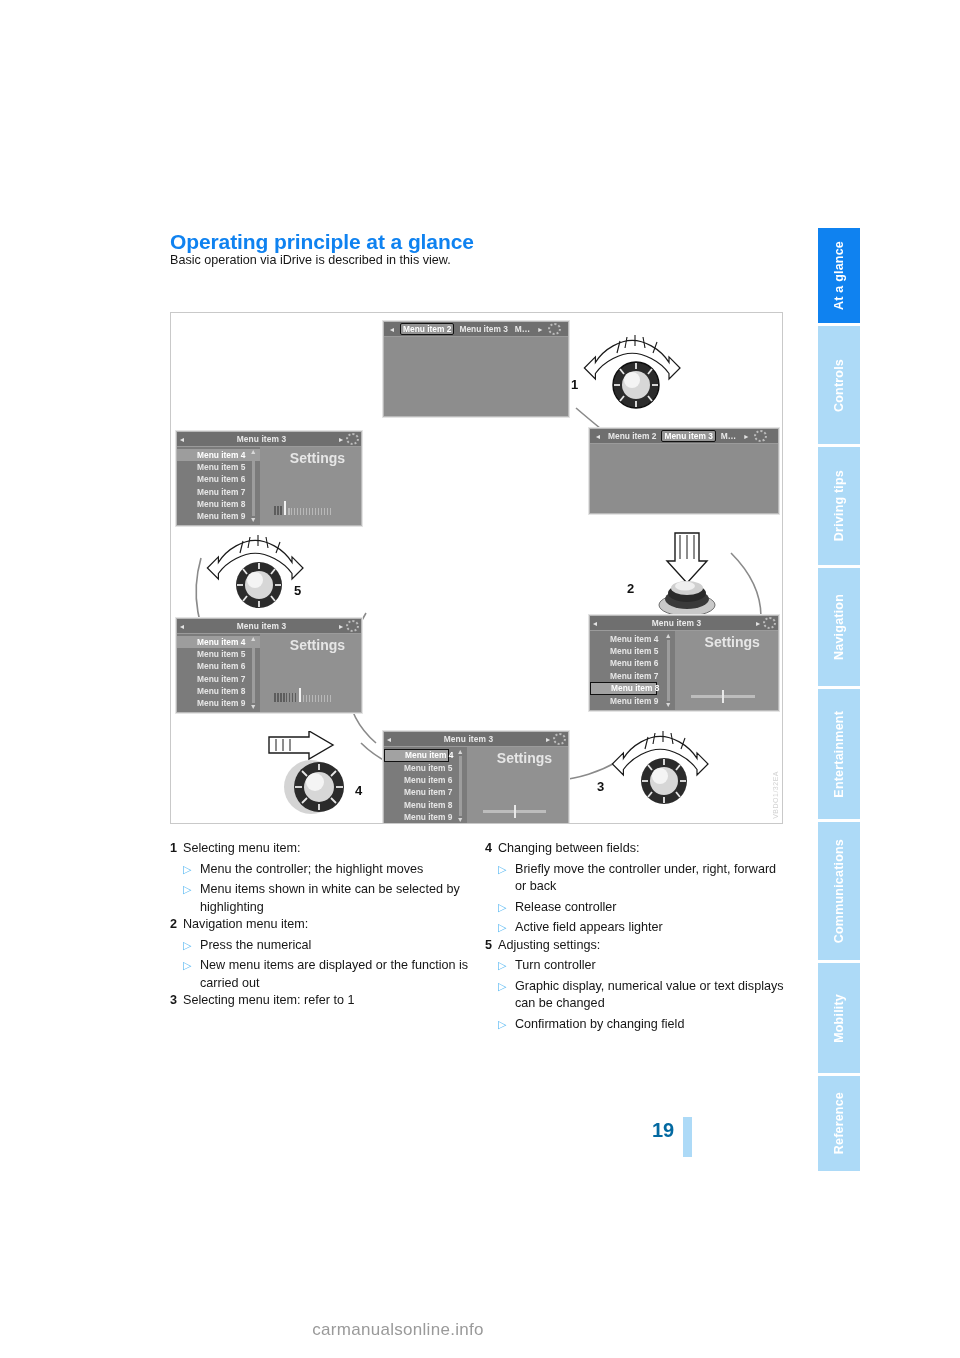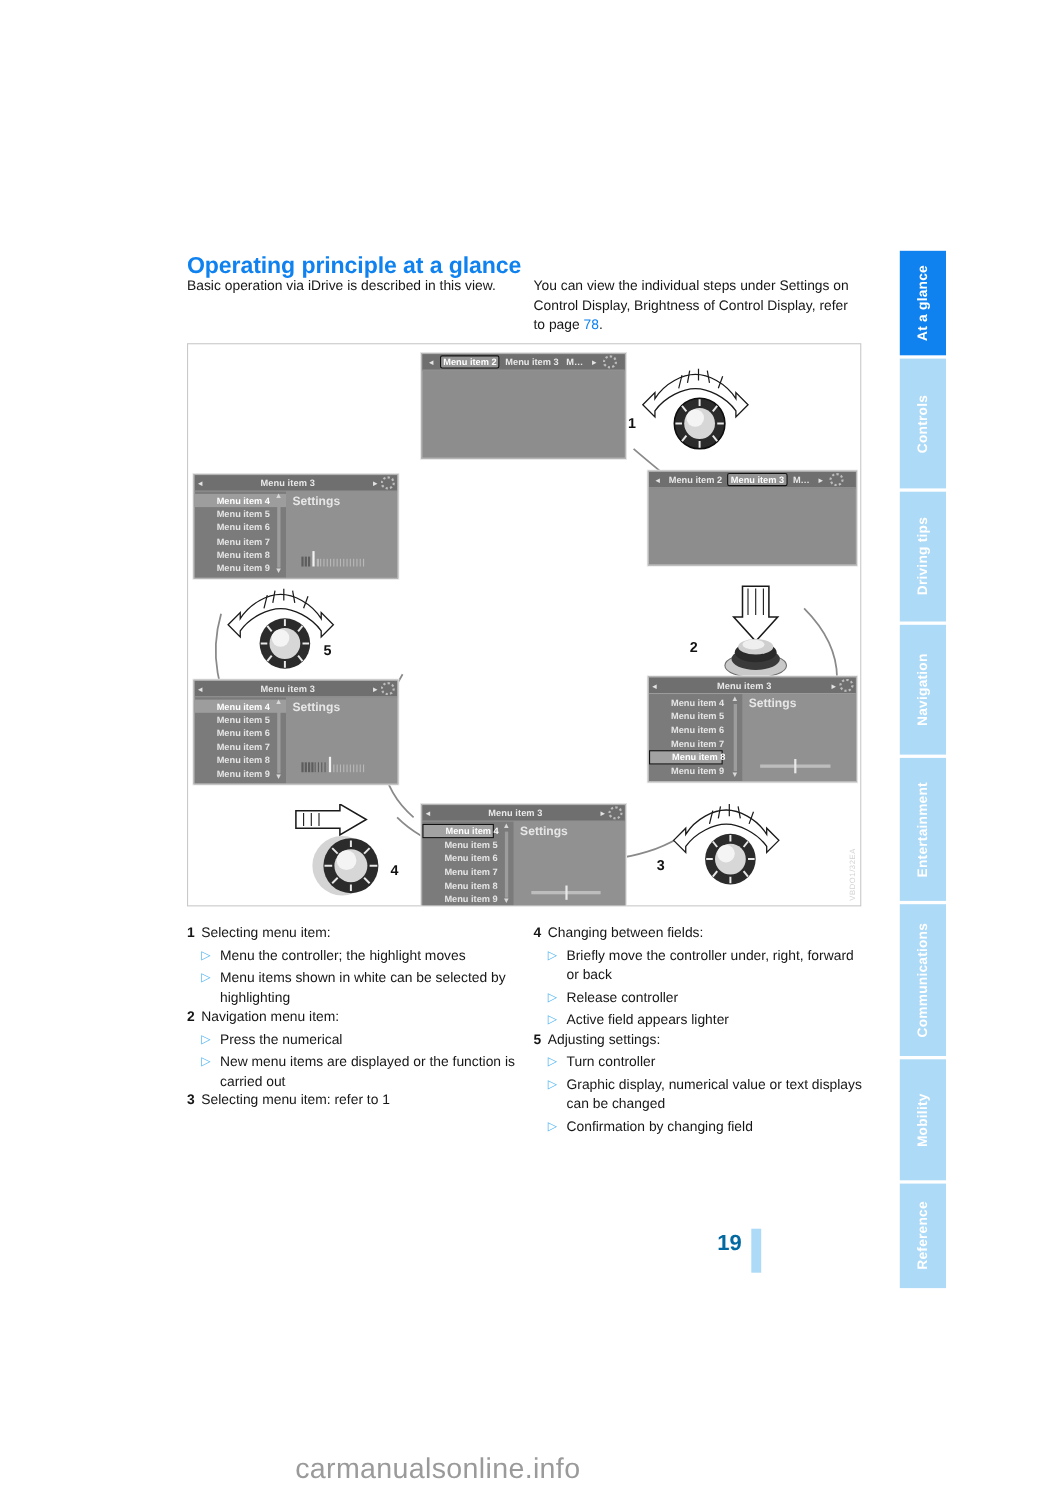--- a/index.html
+++ b/index.html
@@ -119,21 +119,21 @@
     margin-right: 18px; height: 13px; line-height: 10px;
   }
   .scrollbar {
     position: absolute; right: 3px; top: 2px; bottom: 2px; width: 7px;
     display: flex; flex-direction: column; align-items: center;
     justify-content: space-between;
   }
   .scrollbar .cap { font-size: 7px; color: #d9d9d9; line-height: 6px; }
   .scrollbar .trk { flex: 1; width: 3px; background: #9d9d9d; margin: 1px 0; }
   .disp-right { flex: 1; background: #919191; position: relative; padding: 3px 0 0 6px; }
-  .disp-right .lbl { font-size: 11px; color: #e6e6e6; font-weight: bold; }
+  .disp-right .lbl { font-size: 14px; color: #e6e6e6; font-weight: bold; margin-left: 24px; }
   .bars { position: absolute; left: 14%; bottom: 10px; display: flex; align-items: flex-end; height: 12px; }
   .bars i { display: block; width: 1.6px; margin-right: 1.4px; background: #b9b9b9; height: 7px; }
   .bars i.on { background: #5d5d5d; height: 9px; }
   .bars .knob { width: 2px; height: 14px; background: #f2f2f2; margin: 0 1.5px; }
   .slider { position: absolute; left: 16%; bottom: 12px; width: 62%; height: 3px; background: #bdbdbd; }
   .slider .hd { position: absolute; width: 2px; height: 13px; background: #e8e8e8; top: -5px; }
 
   
   .knob-wrap { position: absolute; }
   .knob-num {
@@ -155,21 +155,21 @@
   .pagenum {
     position: absolute; left: 652px; top: 1119px;
     font-size: 20px; font-weight: bold; color: #0369a1;
   }
   .pagebar {
     position: absolute; left: 683px; top: 1117px;
     width: 9px; height: 40px; background: #addaf7;
   }
   .watermark {
     position: absolute; left: 0; top: 1320px; width: 796px;
-    text-align: center; font-size: 26px; color: #9a9a9a;
+    text-align: center; font-size: 17px; color: #9a9a9a;
     letter-spacing: .3px;
   }
 </style>
 </head>
 <body>
 
 <div class="page">
 
   <div class="tab-rail" id="tabRail">
       <div class="tab active" style="height: 95px;">
@@ -195,23 +195,20 @@
       </div>
       <div class="tab" style="height: 95px;">
         <span>Reference</span>
       </div>
     </div>
 
   <div class="h1">Operating principle at a glance</div>
 
   <div class="col-left-intro">Basic operation via iDrive is described in this view.</div>
 
-  <div class="col-right-intro">
-    <span>You can view the individual steps under Settings on Control Display, Brightness of Control Display, refer to page </span><span class="pagelink">78</span><span>.</span>
-  </div>
 
   <div class="figure">
 
     <svg width="613" height="512" style="position:absolute;left:0;top:0;">
       <path d="M405,95 C440,125 460,140 500,172" stroke="#8a8a8a" stroke-width="1.6" fill="none"></path>
       <path d="M560,240 C600,280 600,330 560,360" stroke="#8a8a8a" stroke-width="1.6" fill="none"></path>
       <path d="M470,430 C440,460 400,470 350,470" stroke="#8a8a8a" stroke-width="1.6" fill="none"></path>
       <path d="M205,430 C170,400 165,350 195,300" stroke="#8a8a8a" stroke-width="1.6" fill="none"></path>
       <path d="M190,430 C215,455 260,470 300,470" stroke="#8a8a8a" stroke-width="1.6" fill="none"></path>
       <path d="M30,245 C20,280 25,320 50,345" stroke="#8a8a8a" stroke-width="1.6" fill="none"></path>

